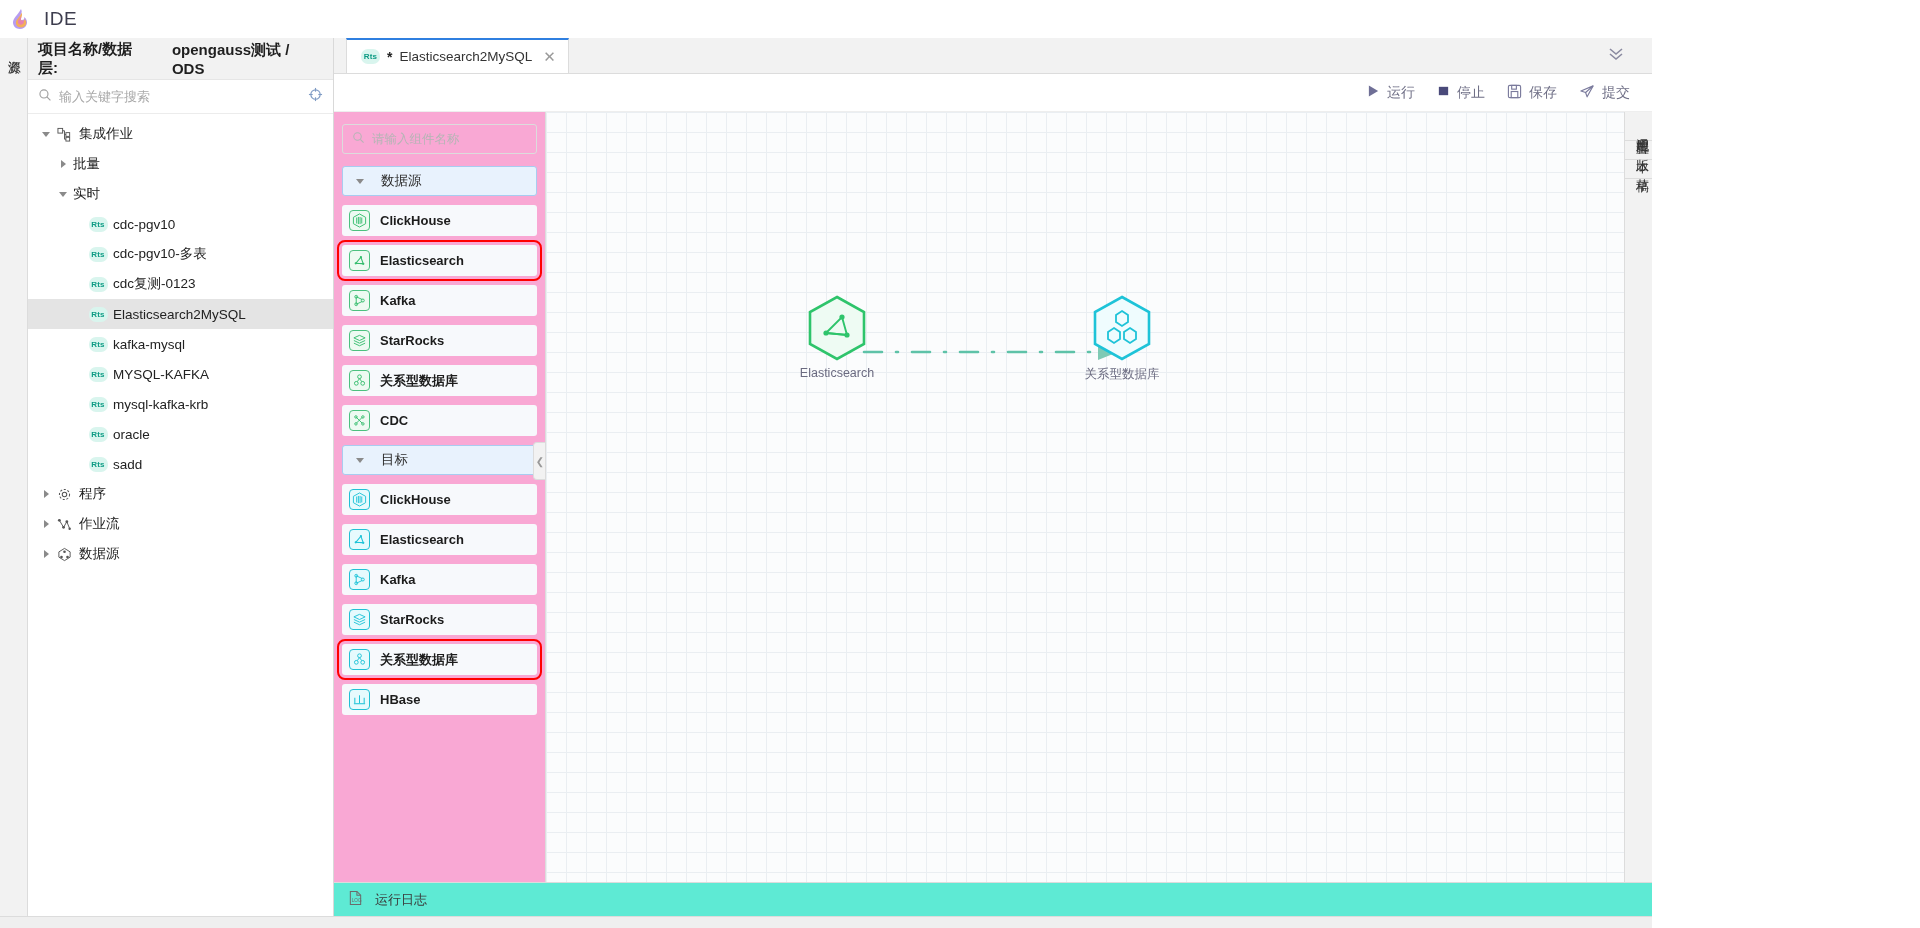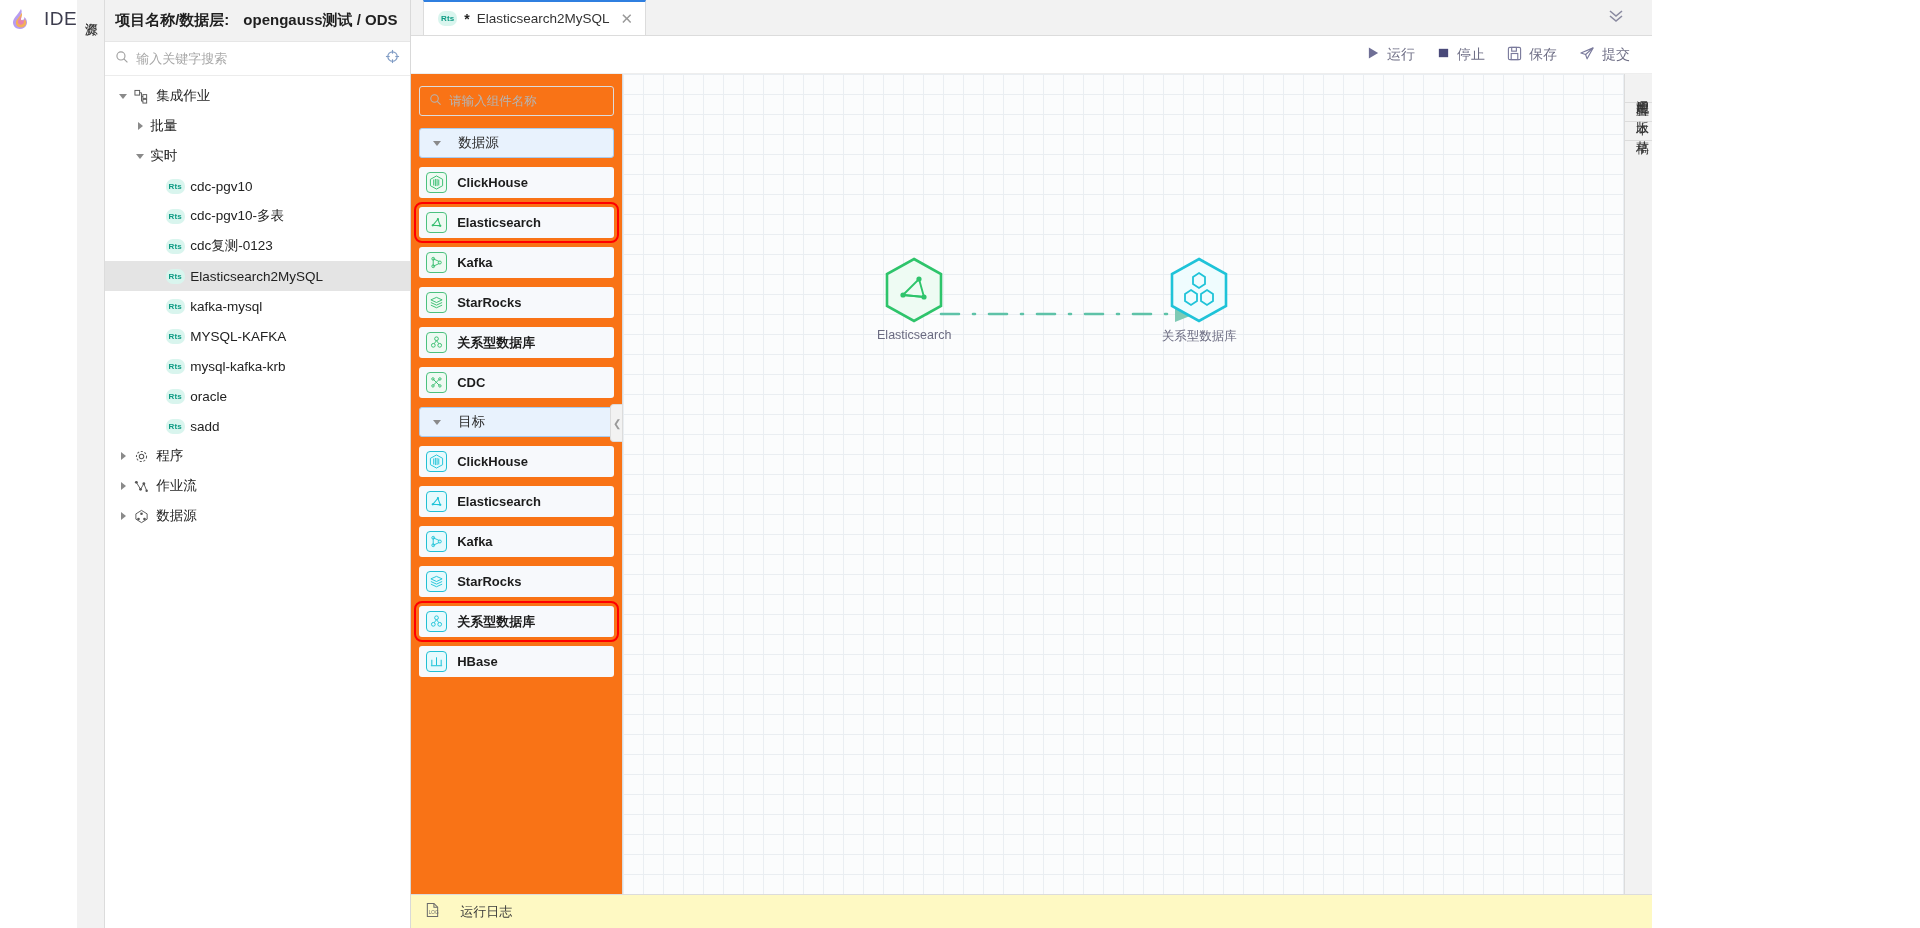--- a/index.html
+++ b/index.html
@@ -2,21 +2,21 @@
 <html><head>
 <meta charset="utf-8">
 <style>
   * { box-sizing: border-box; margin: 0; padding: 0; }
   html, body {
     width: 1920px; height: 928px;
     font-family: "Liberation Sans", "DejaVu Sans", sans-serif;
     background: #ffffff;
     overflow: hidden;
   }
-  .app { position: relative; width: 1652px; height: 928px; display: flex; }
+  .app { position: relative; width: 1652px; height: 928px; display: flex; flex-direction: column; }
 
   
   .titlebar {
     height: 38px; min-height: 38px; background: #ffffff;
     display: flex; align-items: center; gap: 10px; padding-left: 8px;
     border-bottom: 1px solid #ffffff;
   }
   .logo-wrap { width: 26px; height: 26px; display:flex; align-items:center; justify-content:center; }
   .app-title { font-size: 19px; color: #3d3d4e; letter-spacing: .5px; }
 
@@ -34,21 +34,21 @@
     letter-spacing: 1px; padding: 4px 2px; cursor: pointer;
   }
 
   
   .explorer {
     width: 306px; min-width: 306px; background: #ffffff;
     border-right: 1px solid #d9d9d9; display: flex; flex-direction: column;
   }
   .explorer-header {
     height: 42px; display: flex; align-items: center; padding: 0 10px;
-    background: #f2f2f2; border-bottom: 1px solid #e6e6e6;
+    background: #f2f2f2; border-bottom: 1px solid #e6e6e6; gap: 8px;
   }
   .explorer-header .lbl { font-size: 15px; font-weight: bold; color: #1f1f1f; }
   .explorer-header .val { font-size: 15px; font-weight: bold; color: #1f1f1f; margin-left: 14px; }
 
   .search-row {
     height: 34px; display: flex; align-items: center; gap: 7px;
     padding: 0 10px; border-bottom: 1px solid #ececec; background: #fff;
   }
   .search-row input {
     flex: 1; border: none; outline: none; font-size: 13px; color: #333;
@@ -93,21 +93,21 @@
     height: 38px; min-height: 38px; display: flex; align-items: center;
     justify-content: flex-end; gap: 22px; padding-right: 22px;
     background: #fff; border-bottom: 1px solid #eee;
   }
   .tool-btn { display: flex; align-items: center; gap: 7px; cursor: pointer; font-size: 14px; color: #6f6f86; text-align: right; }
 
   
   .canvas-row { flex: 1; display: flex; min-height: 0; position: relative; }
 
   .palette {
-    width: 212px; min-width: 212px; background: #f97316;
+    width: 212px; min-width: 212px; background: #f9a8d4;
     border-right: 1px solid #dcdcdc; display: flex; flex-direction: column;
     padding: 12px 8px 0 8px; overflow: hidden; position: relative;
   }
   .palette-search {
     height: 30px; border: 1px solid #dcdcdc; border-radius: 3px;
     display: flex; align-items: center; gap: 7px; padding: 0 9px; margin-bottom: 12px;
   }
   .palette-search input {
     flex: 1; border: none; outline: none; font-size: 12.5px; background: transparent;
     color: #333; font-family: inherit;
@@ -159,22 +159,22 @@
   }
   .right-rail-item {
     writing-mode: vertical-rl; font-size: 13px; color: #333; line-height: 1.3;
     letter-spacing: 1px; padding: 8px 2px; cursor: pointer;
     border-bottom: 1px solid #dcdcdc; width: 100%;
     display: flex; justify-content: center;
   }
 
   
   .statusbar {
-    height: 34px; min-height: 34px; background: #fef9c3; border-top: 1px solid #dcdcdc;
-    display: flex; align-items: center; gap: 20px; padding-left: 14px;
+    height: 34px; min-height: 34px; background: #5eead4; border-top: 1px solid #dcdcdc;
+    display: flex; align-items: center; gap: 12px; padding-left: 14px;
   }
   .statusbar .txt { font-size: 13px; color: #3a3a3a; cursor: pointer; }
   .bottom-strip { height: 12px; background: #efefef; border-top: 1px solid #dcdcdc; }
 </style>
 </head>
 <body>
 
 <div class="app">
 
   <div class="titlebar">

